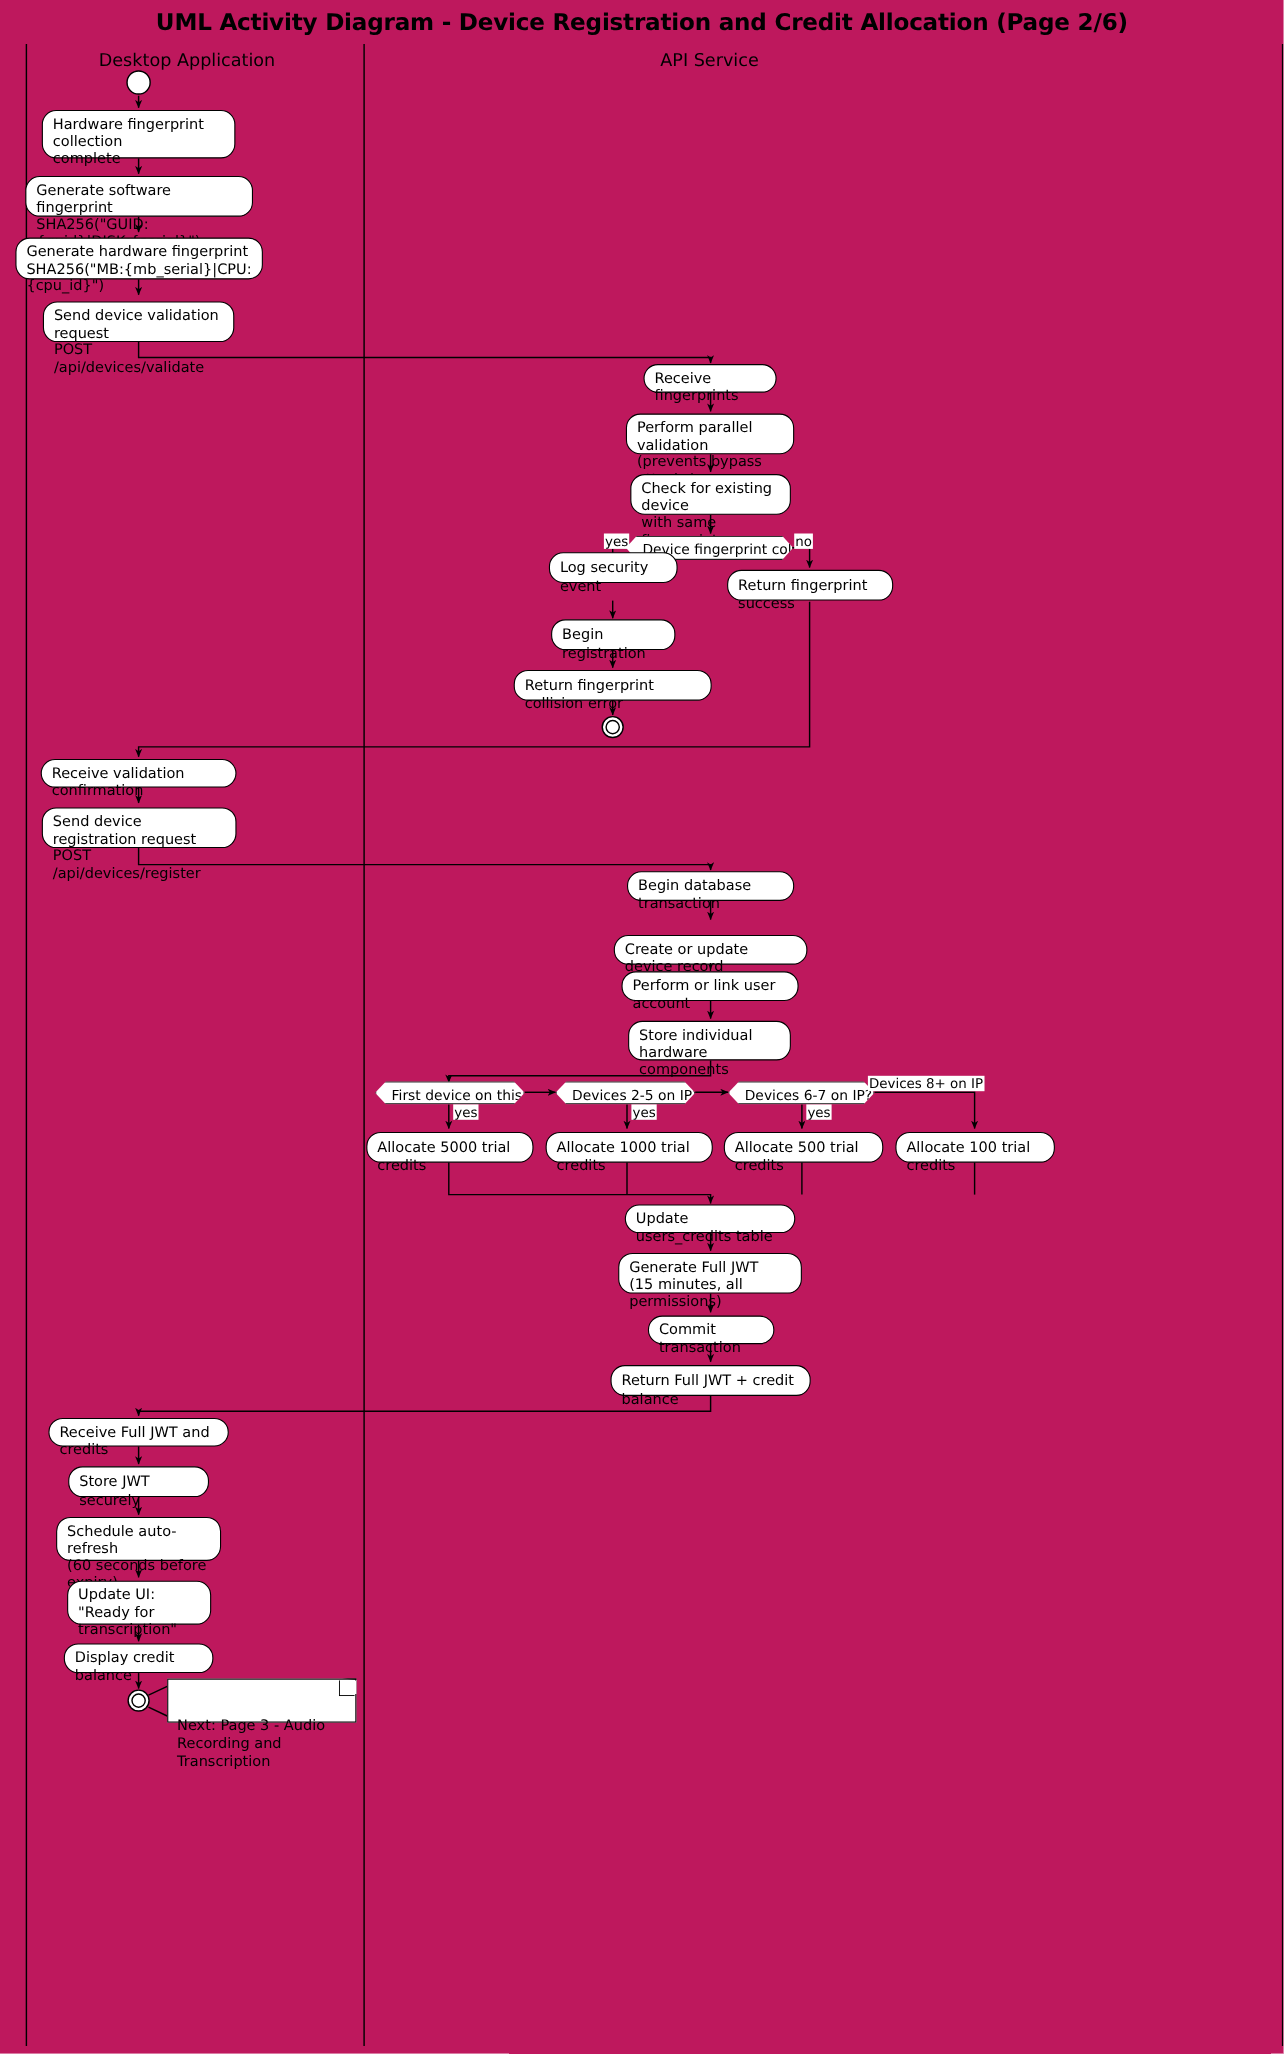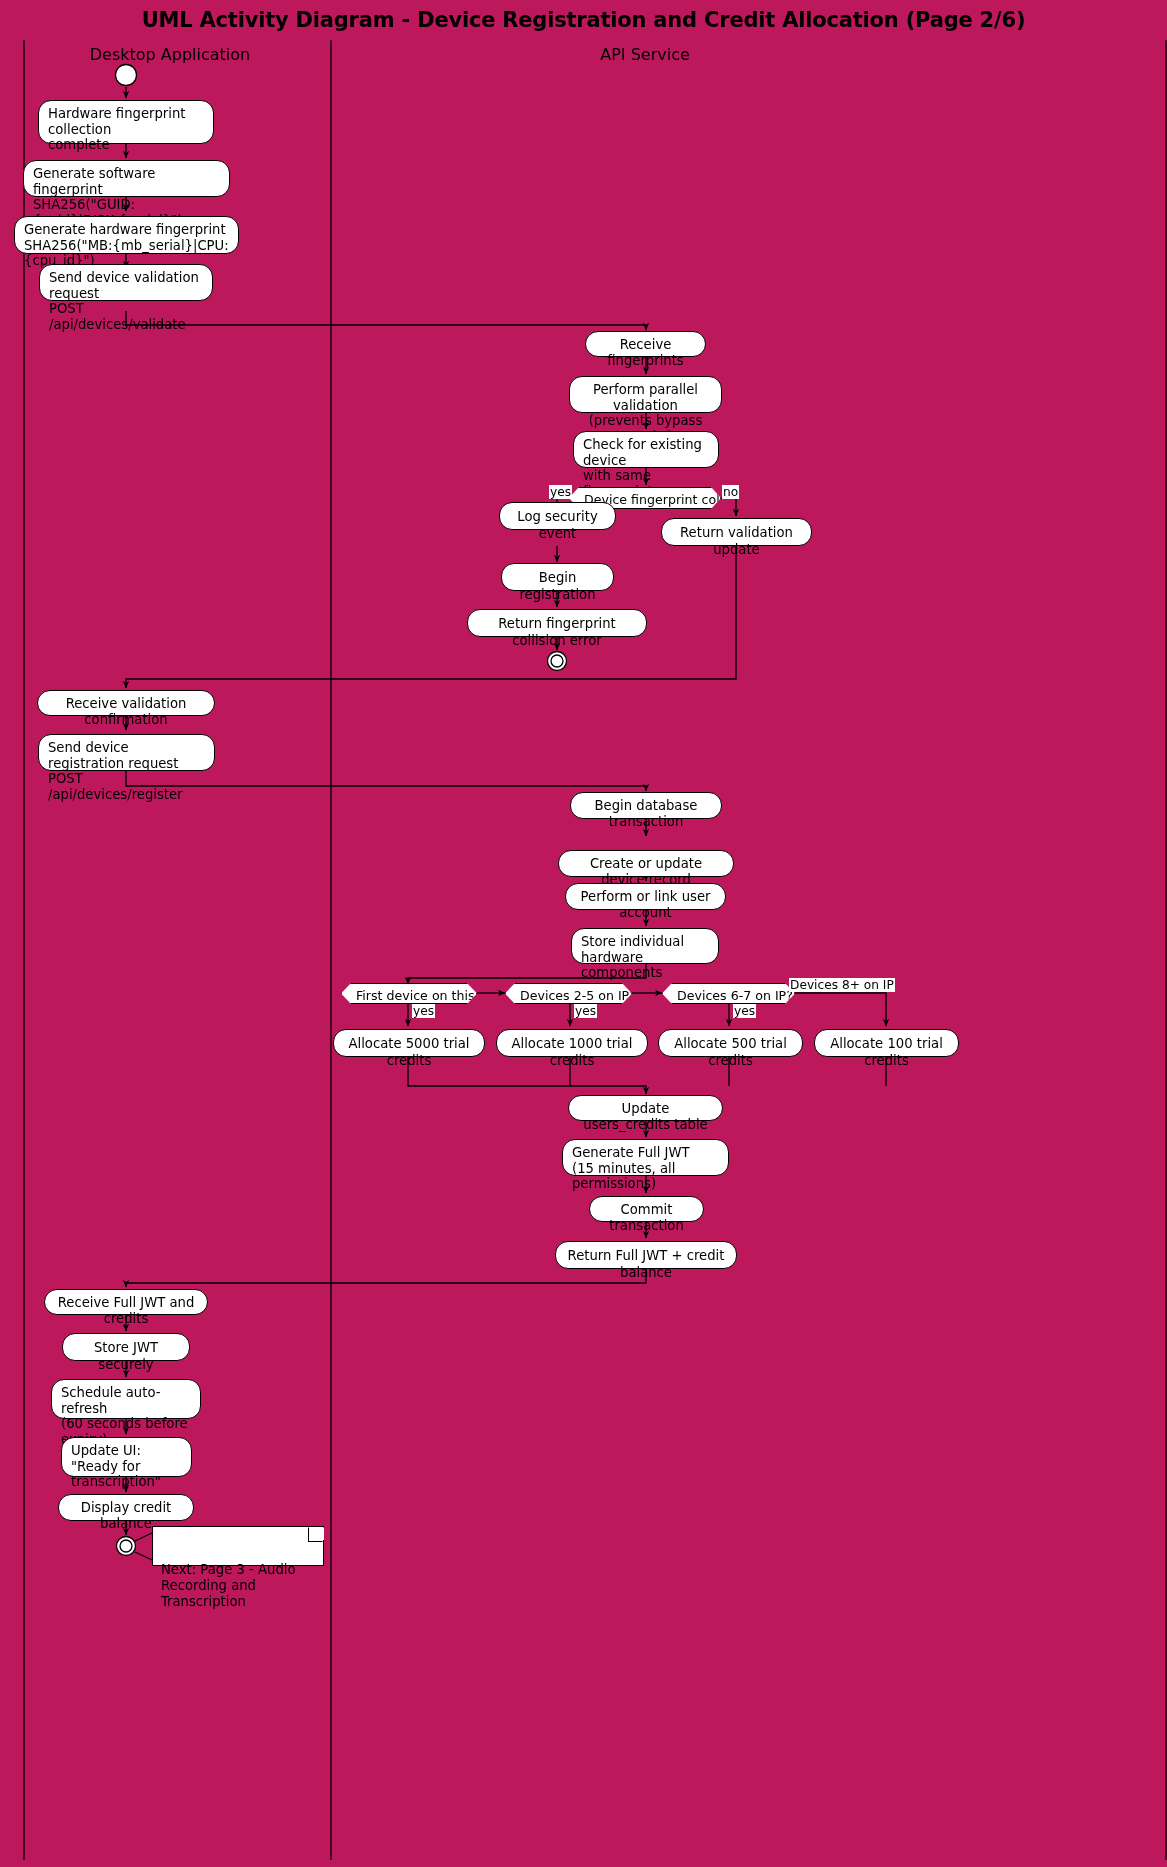--- a/index.html
+++ b/index.html
@@ -51,21 +51,20 @@
     border: 1.3px solid #000000;
     border-radius: 13px;
     background: #ffffff;
     font-size: 13.2px;
     line-height: 15.5px;
     padding: 5px 9px 6px 9px;
     font-family: "DejaVu Sans", sans-serif;
     white-space: pre-line;
   }
   .node.center {
-    text-align: center;
   }
   .node.left {
     text-align: left;
   }
   .decision {
     position: absolute;
     box-sizing: border-box;
     border: 1.3px solid #000000;
     background: #ffffff;
     font-size: 12.6px;
@@ -212,21 +211,21 @@
 
   <div class="lane-title" style="left:40px;top:45px;width:260px;">Desktop Application</div>
   <div class="lane-title" style="left:420px;top:45px;width:450px;">API Service</div>
 
   <div class="node left" style="left:38px;top:100px;width:176px;height:44px;">Hardware fingerprint collection
 complete</div>
   <div class="node left" style="left:23px;top:160px;width:207px;height:37px;">Generate software fingerprint
 SHA256("GUID:{guid}|DISK:{serial}")</div>
   <div class="node left" style="left:14px;top:216px;width:225px;height:38px;">Generate hardware fingerprint
 SHA256("MB:{mb_serial}|CPU:{cpu_id}")</div>
-  <div class="node left" style="left:39px;top:264px;width:174px;height:37px;">Send device validation request
+  <div class="node left" style="left:39px;top:274px;width:174px;height:37px;">Send device validation request
 POST /api/devices/validate</div>
 
   <div class="node center" style="left:37px;top:690px;width:178px;height:26px;line-height:16px;">Receive validation confirmation</div>
   <div class="node left" style="left:38px;top:734px;width:177px;height:37px;">Send device registration request
 POST /api/devices/register</div>
 
   <div class="node center" style="left:44px;top:1289px;width:164px;height:26px;line-height:16px;">Receive Full JWT and credits</div>
   <div class="node center" style="left:62px;top:1333px;width:128px;height:28px;line-height:17px;">Store JWT securely</div>
   <div class="node left" style="left:51px;top:1379px;width:150px;height:40px;">Schedule auto-refresh
 (60 seconds before expiry)</div>
@@ -244,21 +243,21 @@
   <div class="node center" style="left:569px;top:376px;width:153px;height:37px;">Perform parallel validation
 (prevents bypass attacks)</div>
   <div class="node left" style="left:573px;top:431px;width:146px;height:37px;">Check for existing device
 with same fingerprints</div>
 
   <div class="decision" style="left:569px;top:487px;width:152px;height:22px;">Device fingerprint collision?</div>
   <div class="edge-label" style="left:549px;top:485px;">yes</div>
   <div class="edge-label" style="left:722px;top:485px;">no</div>
 
   <div class="node center" style="left:499px;top:502px;width:117px;height:28px;line-height:17px;">Log security event</div>
-  <div class="node center" style="left:661px;top:518px;width:151px;height:28px;line-height:17px;">Return validation update</div>
+  <div class="node center" style="left:661px;top:518px;width:151px;height:28px;line-height:17px;">Return fingerprint success</div>
   <div class="node center" style="left:501px;top:563px;width:113px;height:28px;line-height:17px;">Begin registration</div>
   <div class="node center" style="left:467px;top:609px;width:180px;height:28px;line-height:17px;">Return fingerprint collision error</div>
 
   <div class="node center" style="left:570px;top:792px;width:152px;height:27px;line-height:16px;">Begin database transaction</div>
   <div class="node center" style="left:558px;top:838px;width:176px;height:27px;line-height:16px;margin-top:12px;">Create or update device record</div>
   <div class="node center" style="left:565px;top:883px;width:161px;height:27px;line-height:16px;">Perform or link user account</div>
   <div class="node left" style="left:571px;top:928px;width:148px;height:36px;">Store individual hardware
 components</div>
 
   <div class="decision" style="left:341px;top:983px;width:136px;height:21px;">First device on this IP?</div>

